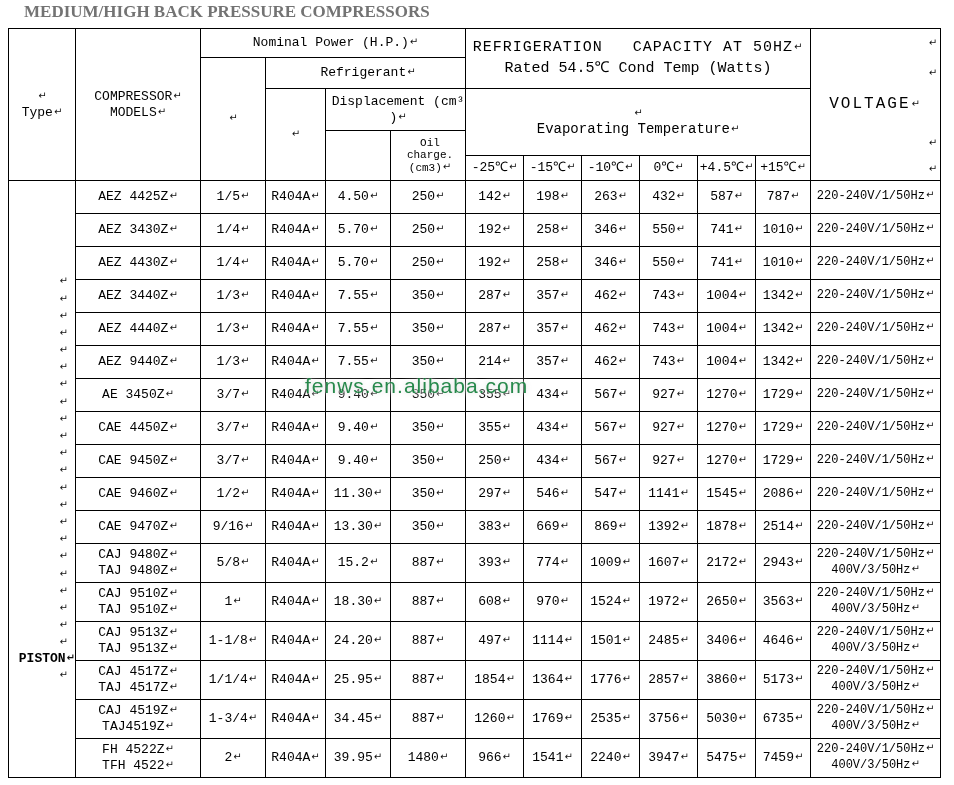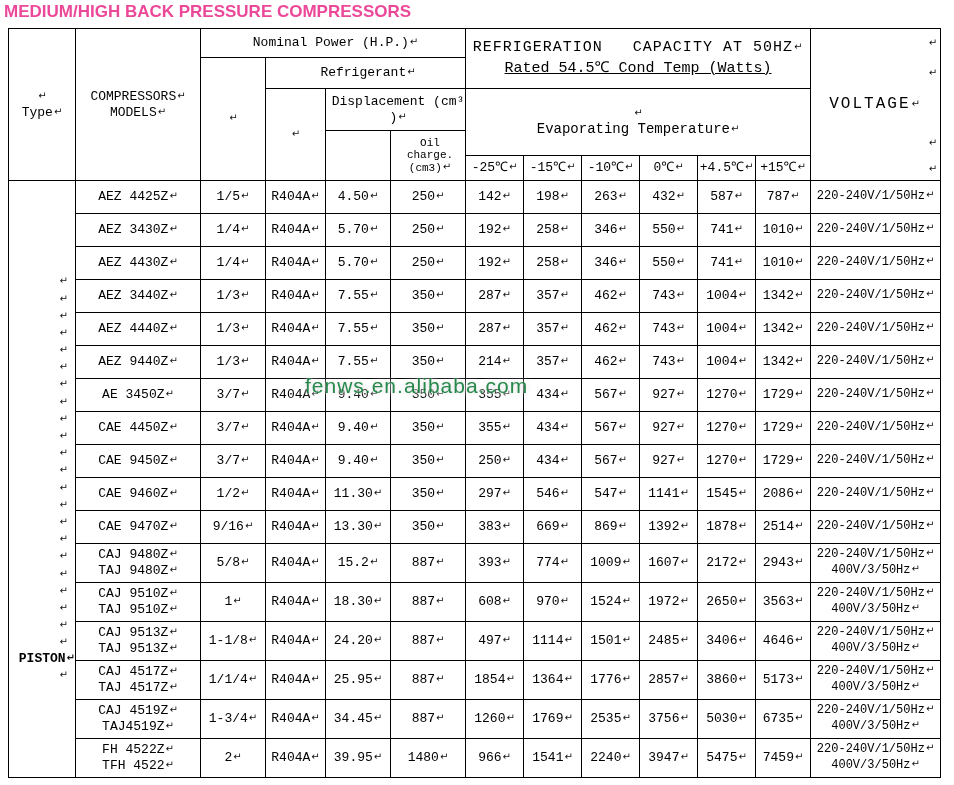--- a/index.html
+++ b/index.html
@@ -1,32 +1,32 @@
 <!DOCTYPE html>
 <html><head>
 <meta charset="utf-8">
 <style>
   html,body{margin:0;padding:0;background:#fff;}
   #page{position:relative;width:954px;height:785px;background:#fff;overflow:hidden;
         font-family:"Liberation Mono","DejaVu Sans Mono",monospace;color:#000;}
-  #title{position:absolute;left:4px;top:2px;font-family:Liberation Sans, sans-serif;
-         font-weight:bold;font-size:17px;color:#ec4899;letter-spacing:0px;white-space:pre;}
+  #title{position:absolute;left:24px;top:2px;font-family:Liberation Serif, serif;
+         font-weight:bold;font-size:17px;color:#737373;letter-spacing:0px;white-space:pre;}
   #tbl{position:absolute;left:8px;top:28px;width:932px;border-collapse:collapse;table-layout:fixed;
        font-size:13px;}
   #tbl th,#tbl td{border:1px solid #000;padding:0;text-align:center;vertical-align:middle;
        font-weight:normal;overflow:hidden;}
   .cl{line-height:1.22;white-space:pre;}
   .cr{font-family:"DejaVu Sans",sans-serif;font-size:10px;margin-left:1px;position:relative;top:-1px;color:#111;}
   .th-left{text-align:left;}
   .th-left .cl{padding-left:5px;}
   .th-bold{font-weight:bold;}
   .hr1{height:29px;} .hr2{height:31px;} .hr3{height:42px;} .hr4{height:25px;} .hr5{height:25px;}
   .refrig-1{font-size:15px;letter-spacing:1px;}
   .refrig-2{font-size:15px;margin-top:2px;}
-  .refrig-2 .u{text-decoration:underline;}
+  .refrig-2 .u{}
   .evap{font-size:14px;}
   .oil-head{font-size:11px;}
   .oil-head .cl{line-height:1.1;padding-left:4px;}
   .temp-head{font-size:13px;}
   .voltage-head{position:relative;font-size:16px;letter-spacing:2px;}
   .edge-cr{position:absolute;right:3px;letter-spacing:0;}
   .e1{top:8px;} .e2{top:38px;} .e3{top:108px;} .e4{top:134px;}
   .row-single{height:33px;}
   .row-double{height:39px;}
   .v-cell{font-size:12px;}
@@ -60,21 +60,21 @@
         <col style="width:55px">
       <col style="width:130px">
     </colgroup>
     <thead>
       <tr class="hr1">
         <th rowspan="5">
           <div class="cl"><span class="cr">↵</span></div>
           <div class="cl"><span>Type</span><span class="cr">↵</span></div>
         </th>
         <th rowspan="5" class="th-bold">
-          <div class="cl"><span>COMPRESSORS</span><span class="cr">↵</span></div>
+          <div class="cl"><span>COMPRESSOR</span><span class="cr">↵</span></div>
           <div class="cl"><span>MODELS</span><span class="cr">↵</span></div>
         </th>
         <th colspan="4" class="th-left">
           <div class="cl"><span>Nominal Power (H.P.)</span><span class="cr">↵</span></div>
         </th>
         <th colspan="6" rowspan="2">
           <div class="cl refrig-1"><span>REFRIGERATION   CAPACITY AT 50HZ</span><span class="cr">↵</span></div>
           <div class="cl refrig-2"><span class="u">Rated 54.5℃ Cond Temp (Watts)</span></div>
         </th>
         <th rowspan="5" class="voltage-head">

